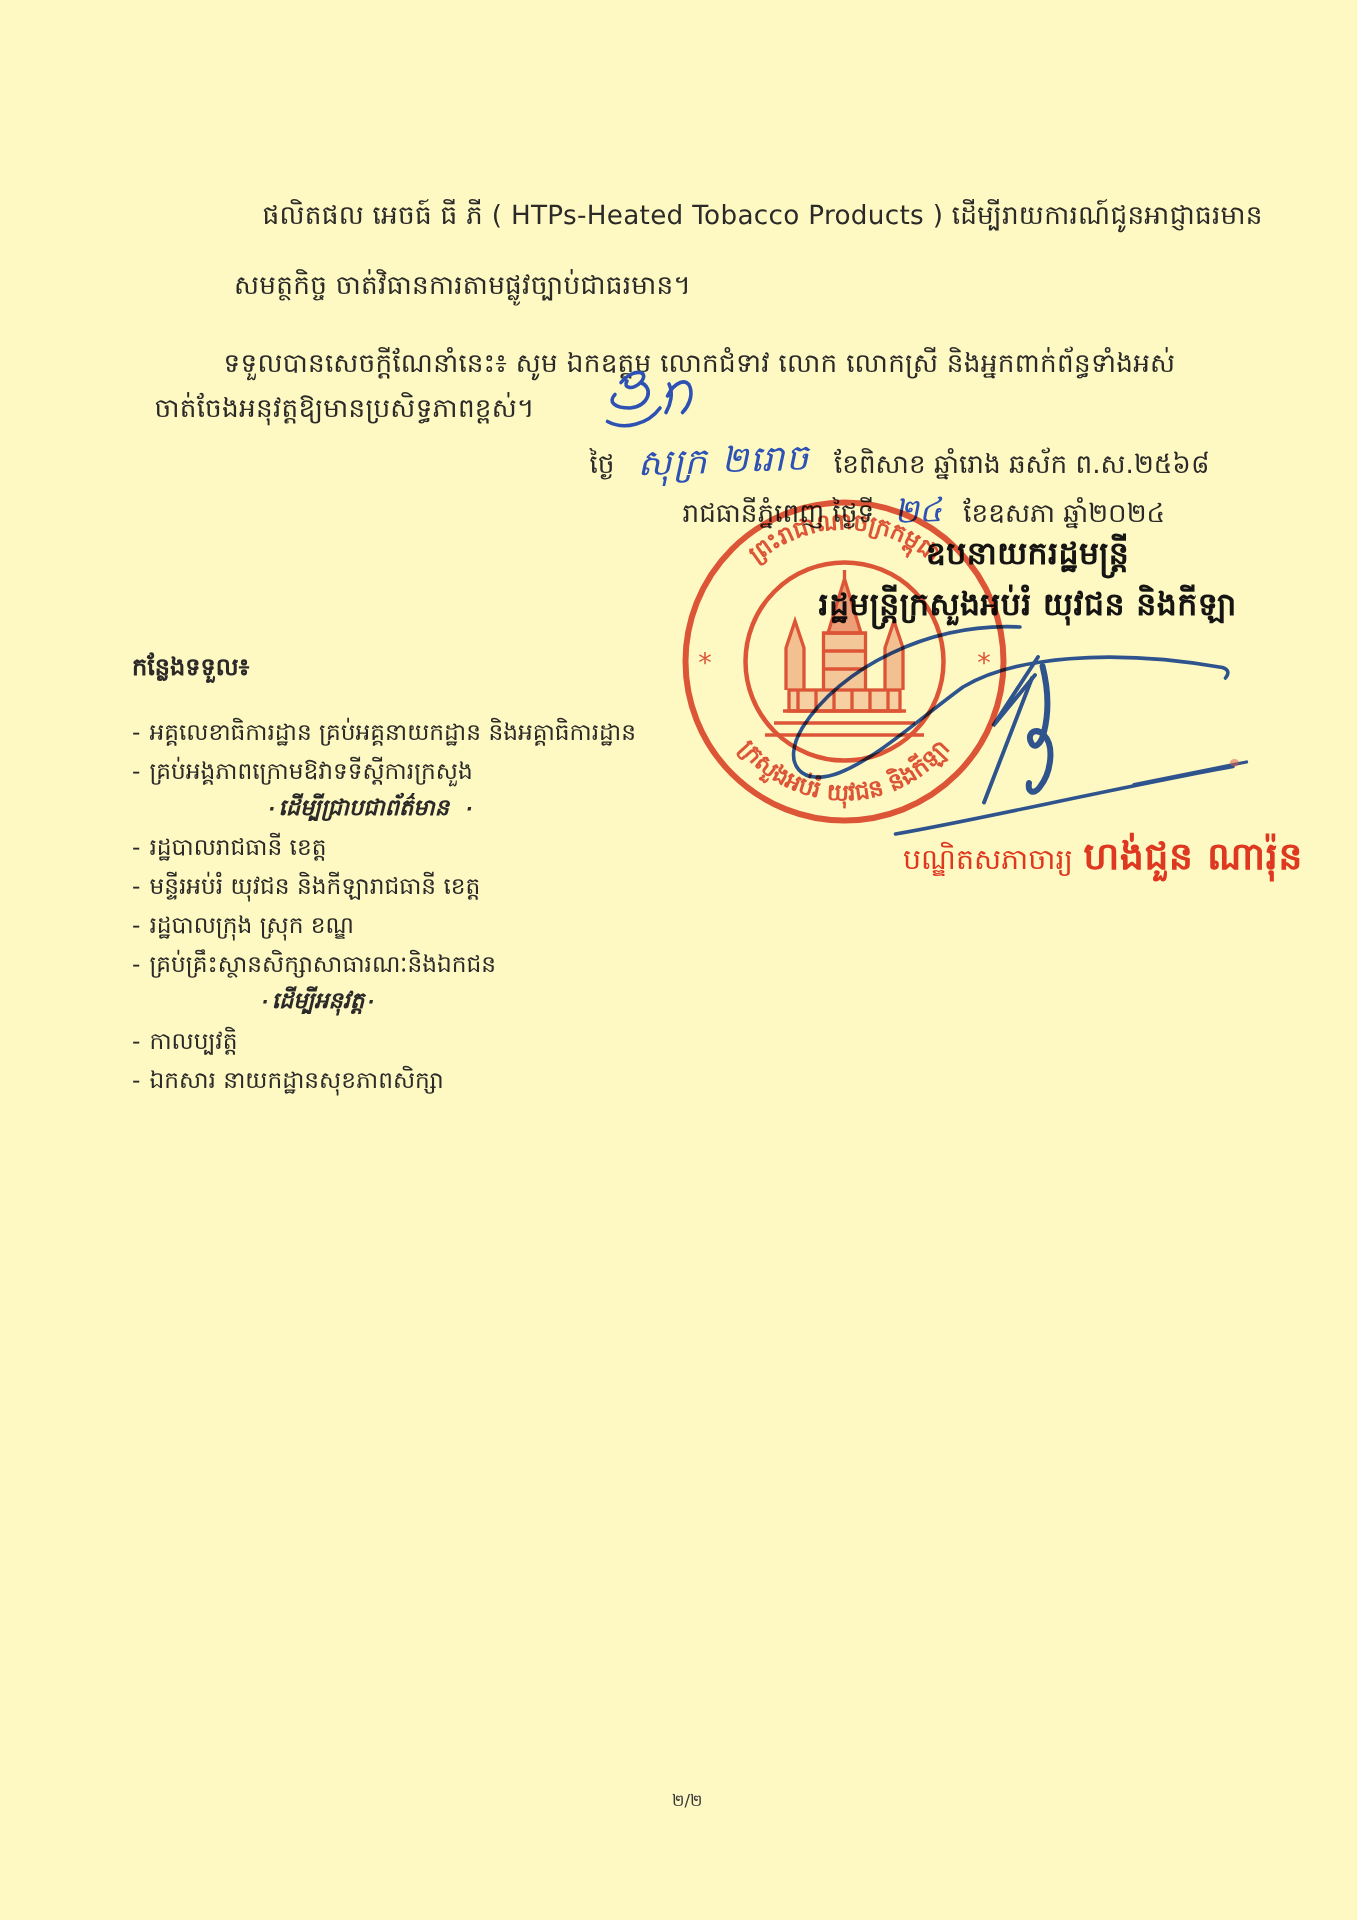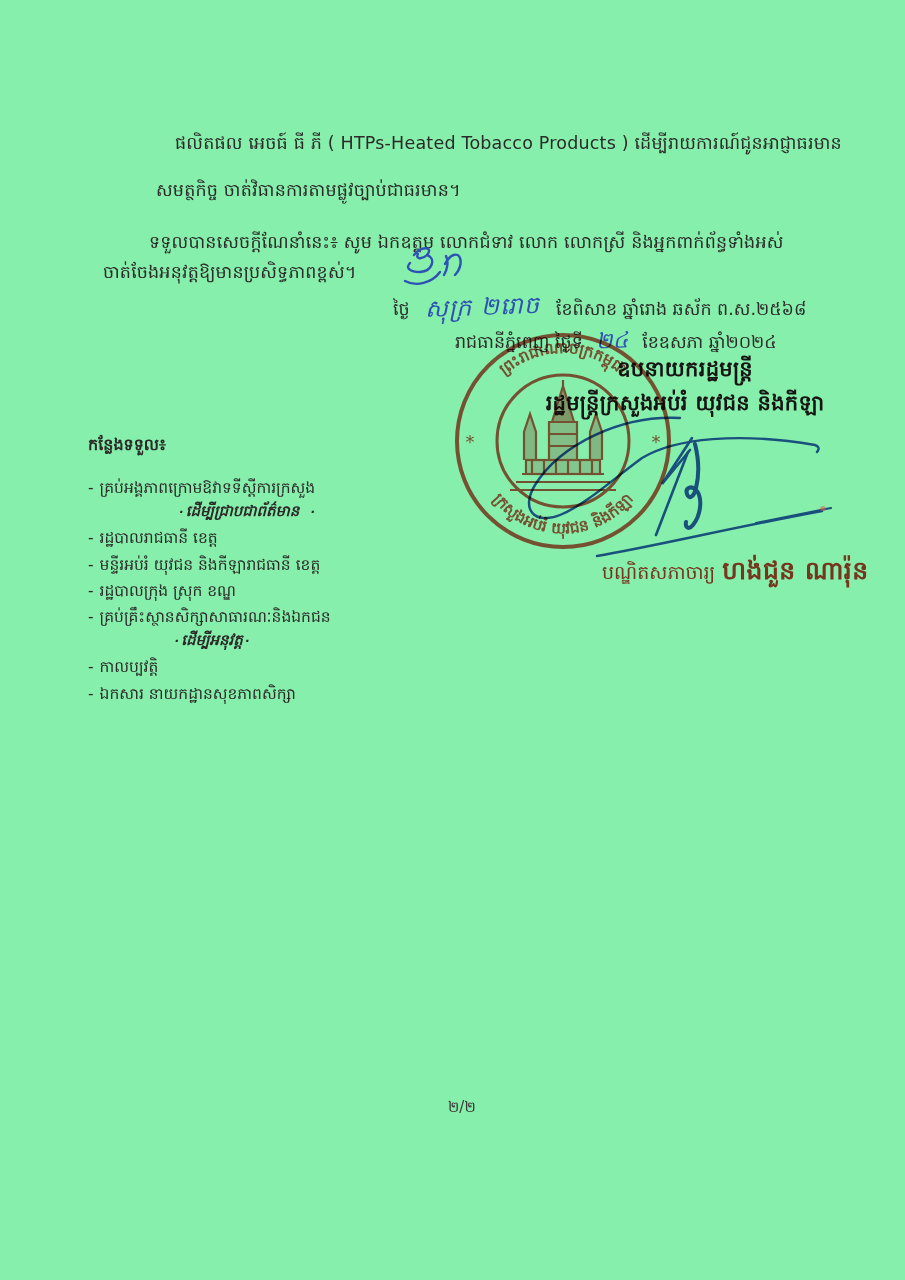--- a/index.html
+++ b/index.html
@@ -1,17 +1,17 @@
 <!DOCTYPE html>
 <html><head>
 <meta charset="utf-8">
 <style>
   html,body{margin:0;padding:0;}
   .page{
-    position:relative; width:905px; height:1280px; background:#86efac;
+    position:relative; width:905px; height:1280px; background:#fef9c3;
     overflow:hidden;
     font-family:"DejaVu Sans", sans-serif;
     color:#2b2a28;
   }
   .line{position:absolute; white-space:nowrap; font-size:17.5px; letter-spacing:.2px;}
   .hand{color:#2e52b4; font-style:italic; font-size:24px; letter-spacing:1px; display:inline-block; transform:rotate(-2deg);}
   .hand-sm{color:#2e52b4; font-style:italic; font-size:22px; display:inline-block; transform:rotate(-3deg);}
   .date-line{position:absolute; white-space:nowrap; font-size:17.5px;}
   .title-block{
     position:absolute; left:480px; top:352px; width:410px; text-align:center;
@@ -26,21 +26,21 @@
   }
   .name-stamp .prefix{font-size:19px;}
   .name-stamp .name{font-size:25px; font-weight:bold; letter-spacing:.5px; margin-left:7px;}
   .recipients{position:absolute; left:88px; top:434px; width:334px; font-size:15.5px; color:#2b2a28;}
   .recipients .header{font-weight:bold; font-size:16px; margin-bottom:17px;}
   .recipients .item{line-height:26.3px; white-space:nowrap;}
   .recipients .bullet{margin-right:6px;}
   .recipients .divider{line-height:24px; text-align:center; font-style:italic; font-weight:bold; font-size:15px;font-family:Liberation Mono, monospace;}
   .recipients .divider-1{padding-right:16px;}
   .recipients .divider-2{padding-right:86px;}
-  .footer-pagenum{position:absolute; left:448px; top:1097px; font-size:15px; color:#3a3a38;}
+  .footer-pagenum{position:absolute; left:448px; top:1193px; font-size:11px; color:#3a3a38;}
   .speck{position:absolute; border-radius:50%; background:#d8604e; opacity:.55;}
 </style>
 </head>
 <body>
 
 <div class="page">
 
   <div class="line" style="left:175px; top:132px;">ផលិតផល អេចធ៍ ធី ភី ( HTPs-Heated Tobacco Products ) ដើម្បីរាយការណ៍ជូនអាជ្ញាធរមាន</div>
   <div class="line" style="left:156px; top:179px;">សមត្ថកិច្ច ចាត់វិធានការតាមផ្លូវច្បាប់ជាធរមាន។</div>
 
@@ -112,20 +112,21 @@
       <path stroke-width="2.2" d="M 256 123 C 280 118, 306 113, 331 108"></path>
     </g>
   </svg>
 
   <div class="name-stamp">
     <span class="prefix">បណ្ឌិតសភាចារ្យ</span><span class="name">ហង់ជួន ណារ៉ុន</span>
   </div>
 
   <div class="recipients">
     <div class="header">កន្លែងទទួល៖</div>
+    <div class="item"><span class="bullet">-</span><span>អគ្គលេខាធិការដ្ឋាន គ្រប់អគ្គនាយកដ្ឋាន និងអគ្គាធិការដ្ឋាន</span></div>
     <div class="item"><span class="bullet">-</span><span>គ្រប់អង្គភាពក្រោមឱវាទទីស្ដីការក្រសួង</span></div>
     <div class="divider divider-1">·ដើម្បីជ្រាបជាព័ត៌មាន ·</div>
     <div class="item"><span class="bullet">-</span><span>រដ្ឋបាលរាជធានី ខេត្ត</span></div>
     <div class="item"><span class="bullet">-</span><span>មន្ទីរអប់រំ យុវជន និងកីឡារាជធានី ខេត្ត</span></div>
     <div class="item"><span class="bullet">-</span><span>រដ្ឋបាលក្រុង ស្រុក ខណ្ឌ</span></div>
     <div class="item"><span class="bullet">-</span><span>គ្រប់គ្រឹះស្ថានសិក្សាសាធារណៈនិងឯកជន</span></div>
     <div class="divider divider-2">·ដើម្បីអនុវត្ត·</div>
     <div class="item"><span class="bullet">-</span><span>កាលប្បវត្តិ</span></div>
     <div class="item"><span class="bullet">-</span><span>ឯកសារ នាយកដ្ឋានសុខភាពសិក្សា</span></div>
   </div>

